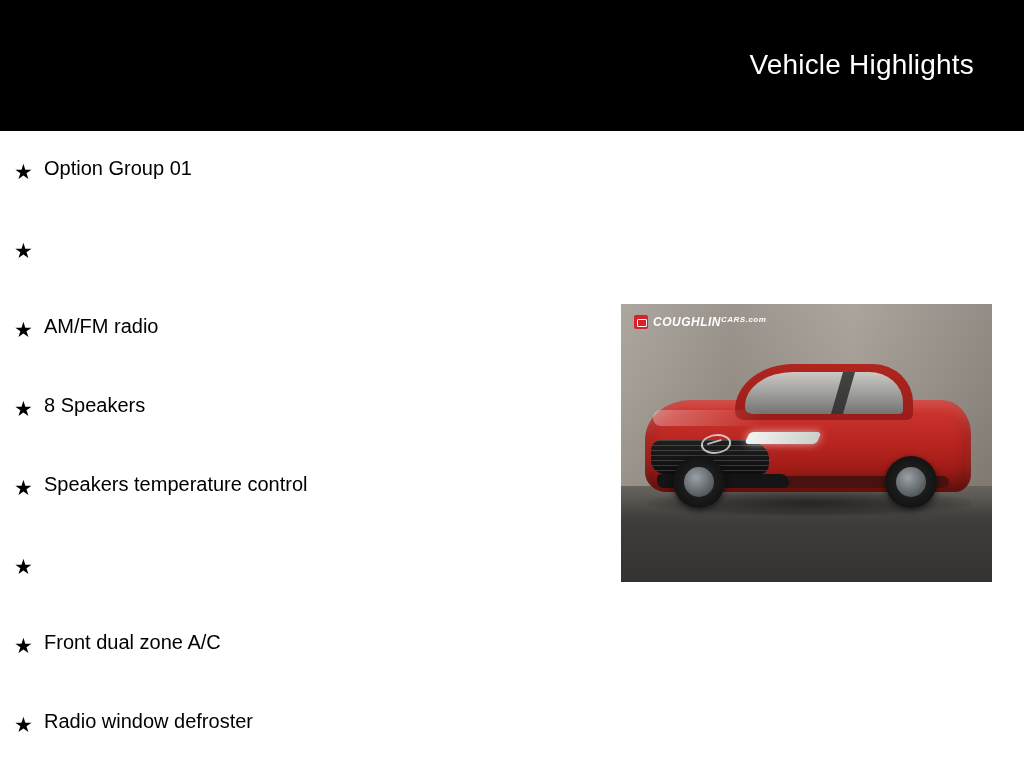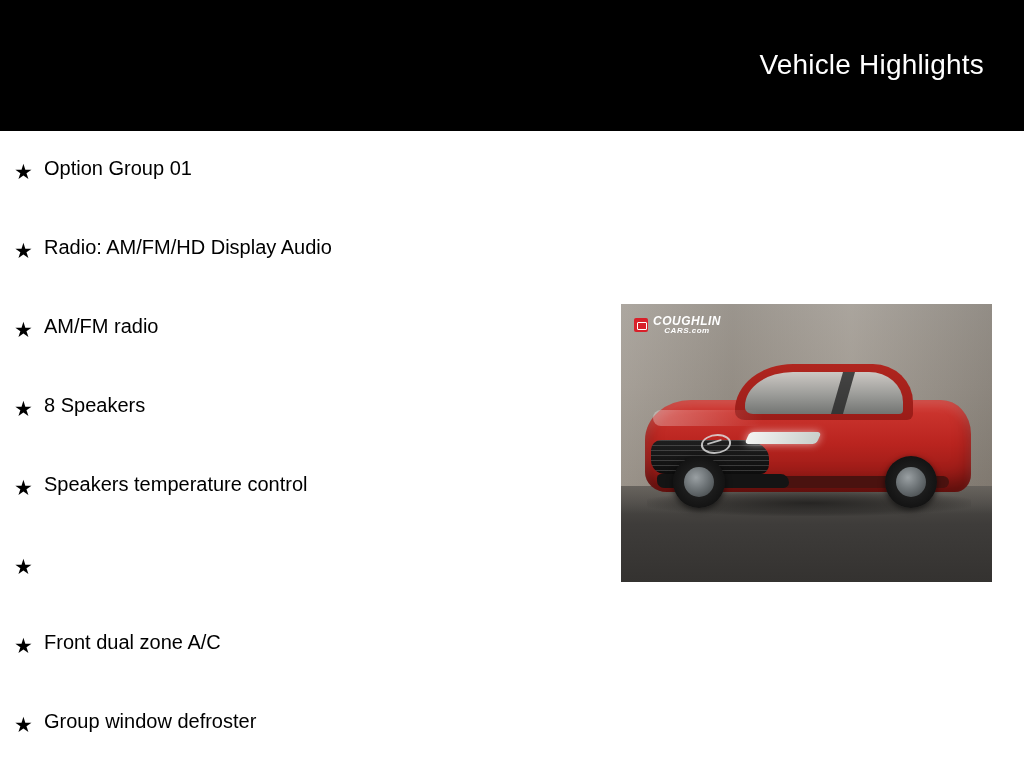--- a/index.html
+++ b/index.html
@@ -22,21 +22,21 @@
   .header-bar {
     position: absolute;
     left: 0;
     top: 0;
     width: 1024px;
     height: 131px;
     background: #000000;
   }
   .header-title {
     position: absolute;
-    right: 40px;
+    right: 50px;
     top: 49px;
     color: #ffffff;
     font-size: 28px;
     font-weight: 400;
     letter-spacing: 0.2px;
     white-space: nowrap;
   }
   .highlights-list {
     position: absolute;
     left: 0;
@@ -286,21 +286,21 @@
     position: absolute;
     left: 3px;
     top: 4px;
     width: 8px;
     height: 6px;
     border: 1.5px solid #ffffff;
     border-radius: 1px;
   }
   .watermark-text {
     display: flex;
-    flex-direction: column;
+    flex-direction: row;
     line-height: 1;
   }
   .watermark-top {
     color: #ffffff;
     font-size: 12px;
     font-weight: bold;
     font-style: italic;
     letter-spacing: 0.5px;
   }
   .watermark-bottom {
@@ -321,21 +321,20 @@
     <div class="header-title">Vehicle Highlights</div>
   </div>
 
   <ul class="highlights-list">
     <li class="highlight-item">
       <span class="bullet-star">★</span>
       <span class="highlight-text">Option Group 01</span>
     </li>
     <li class="highlight-item">
       <span class="bullet-star">★</span>
-      <span class="highlight-text">Radio: AM/FM/HD Display Audio</span>
     </li>
     <li class="highlight-item">
       <span class="bullet-star">★</span>
       <span class="highlight-text">AM/FM radio</span>
     </li>
     <li class="highlight-item">
       <span class="bullet-star">★</span>
       <span class="highlight-text">8 Speakers</span>
     </li>
     <li class="highlight-item">
@@ -344,21 +343,21 @@
     </li>
     <li class="highlight-item">
       <span class="bullet-star">★</span>
     </li>
     <li class="highlight-item">
       <span class="bullet-star">★</span>
       <span class="highlight-text">Front dual zone A/C</span>
     </li>
     <li class="highlight-item">
       <span class="bullet-star">★</span>
-      <span class="highlight-text">Group window defroster</span>
+      <span class="highlight-text">Radio window defroster</span>
     </li>
   </ul>
 
   <div class="vehicle-photo">
     <div class="photo-wall"></div>
     <div class="photo-floor"></div>
 
     <div class="car">
       <div class="car-shadow"></div>
       <div class="car-body"></div>

